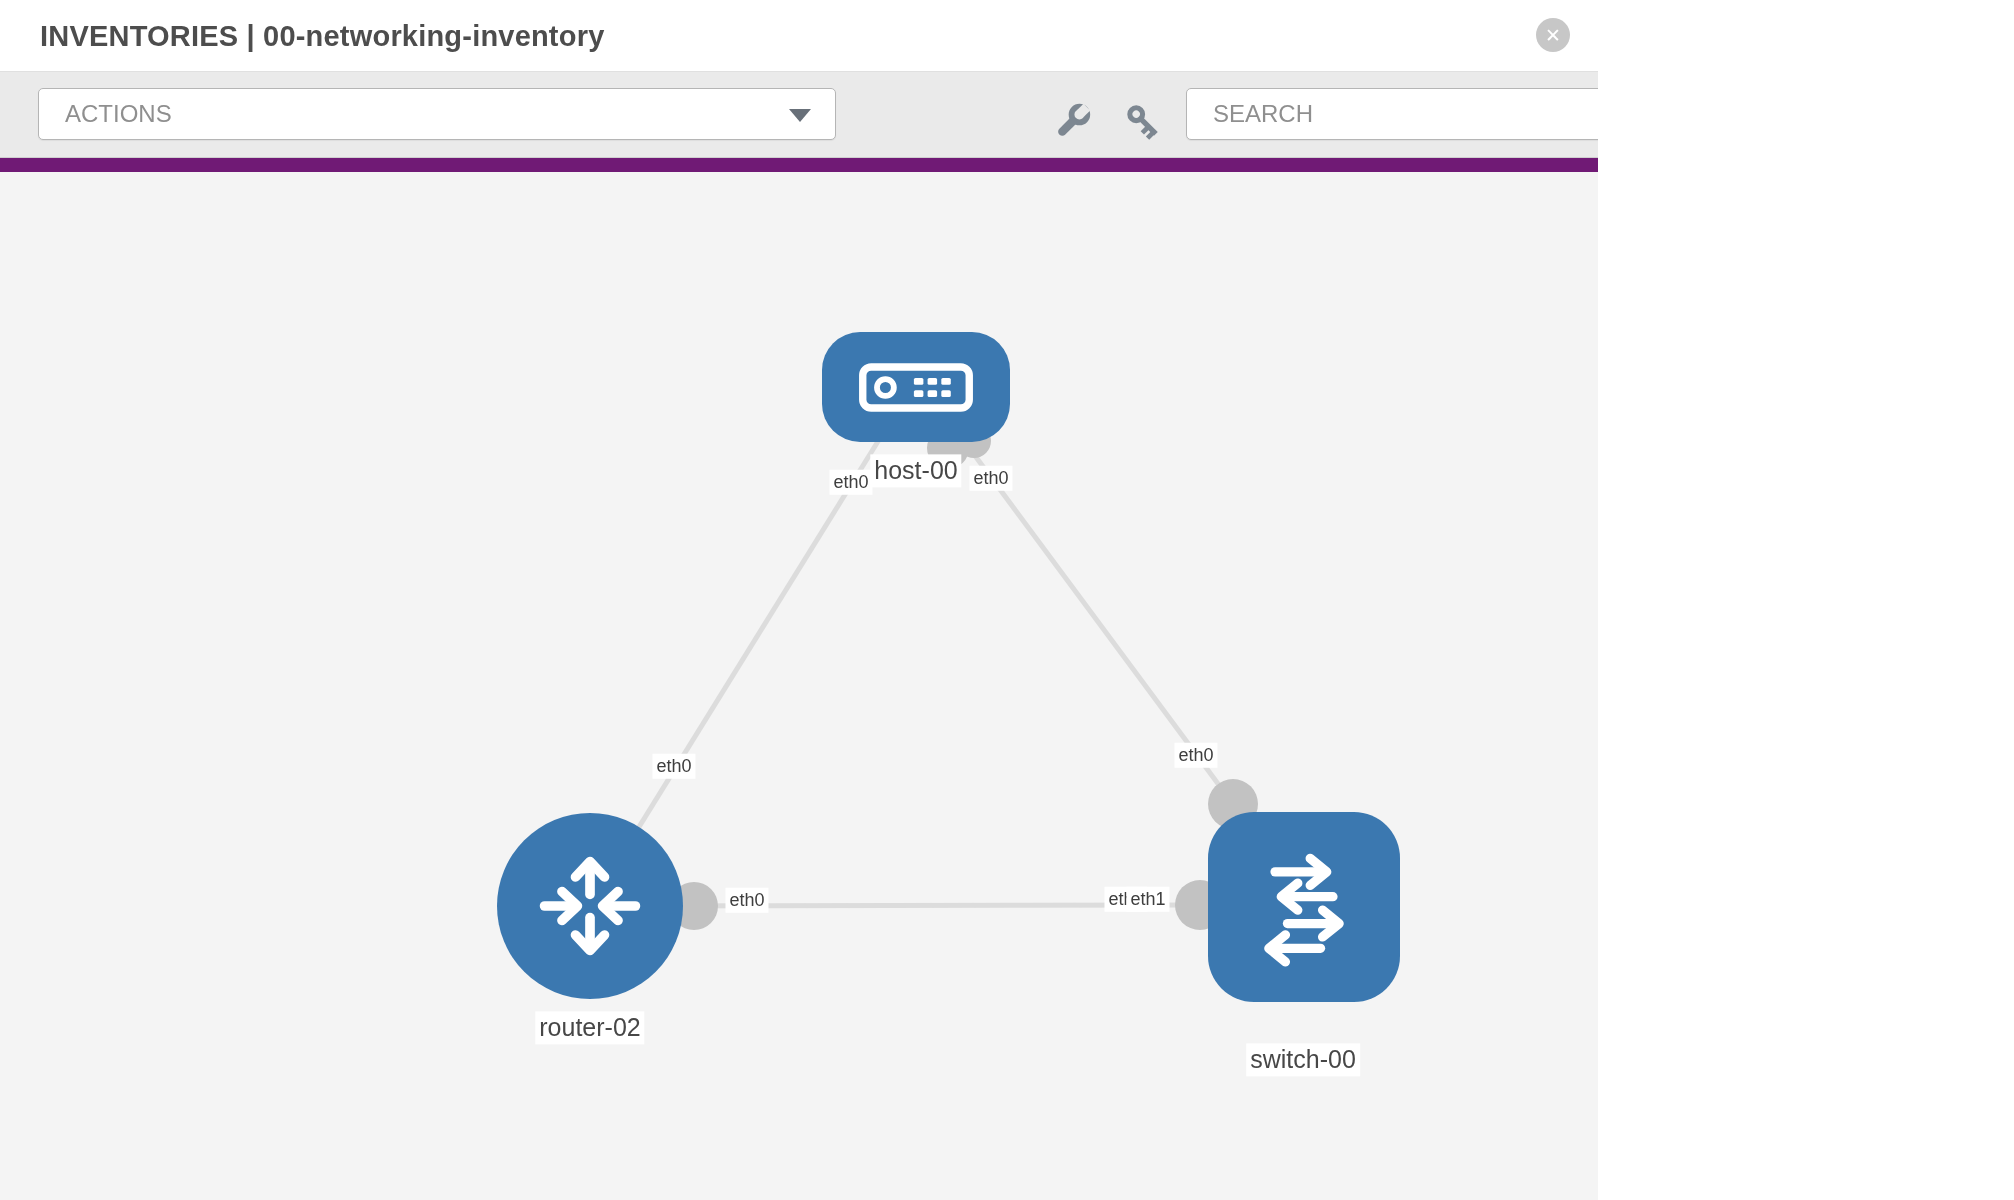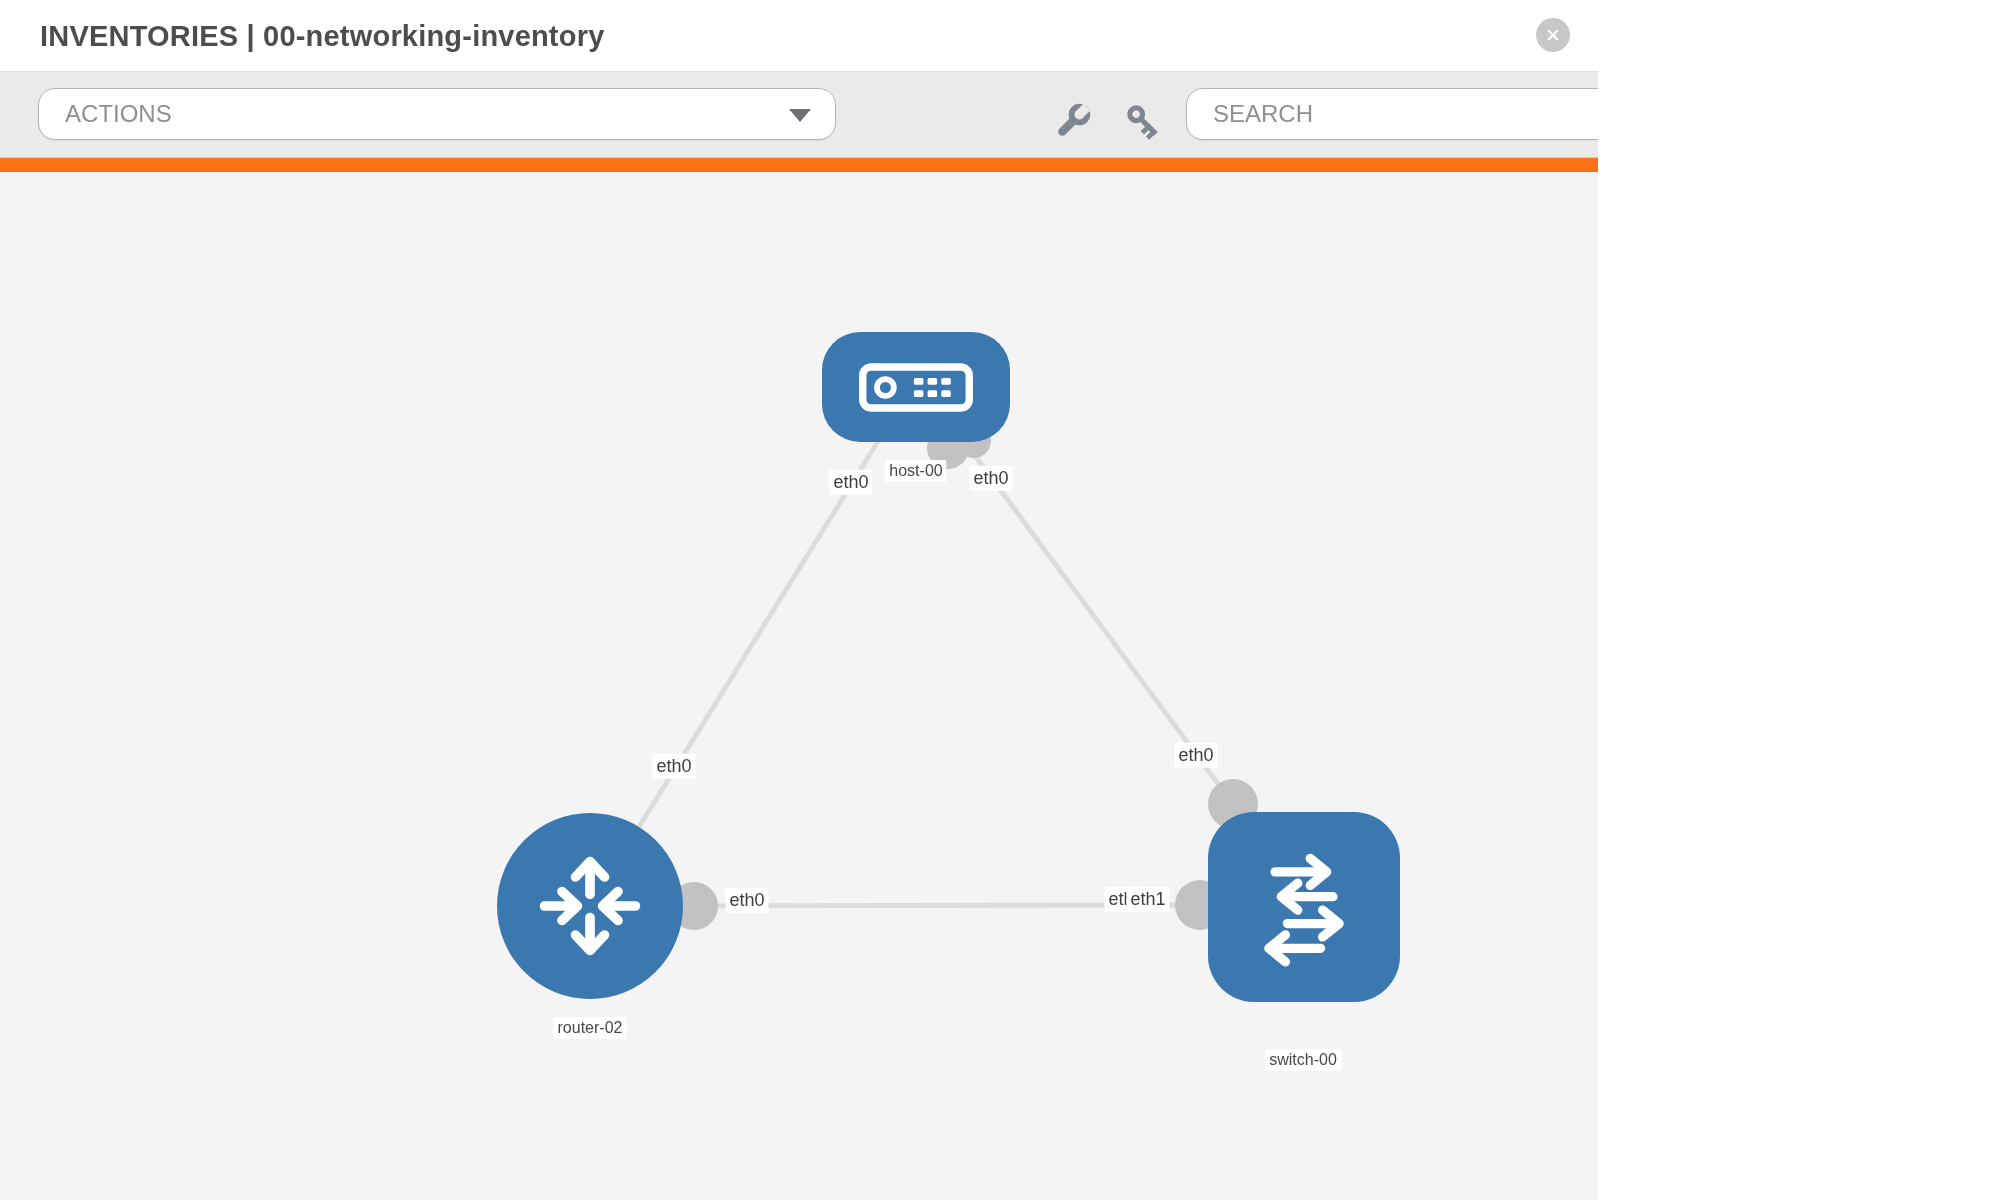--- a/index.html
+++ b/index.html
@@ -1,49 +1,49 @@
 <!DOCTYPE html>
 <html><head>
 <meta charset="utf-8">
 <style>
   html,body{margin:0;padding:0;background:#ffffff;}
   .app{
     position:relative;width:1598px;height:1200px;overflow:hidden;
     font-family:"Liberation Sans","DejaVu Sans",sans-serif;
-    background:#f97316;
+    background:#701a75;
   }
   
   .header{position:absolute;top:0;left:0;right:0;height:71px;background:#fff;border-bottom:1px solid #e0e0e0;}
   .page-title{position:absolute;left:40px;top:50%;transform:translateY(-50%);
     font-size:29px;font-weight:bold;color:#4d4d4d;letter-spacing:.2px;white-space:nowrap;}
   .close-btn{position:absolute;right:28px;top:18px;width:34px;height:34px;border-radius:50%;
     background:#c7c7c7;color:#fff;display:flex;align-items:center;justify-content:center;
     font-size:19px;font-weight:bold;cursor:pointer;line-height:1;}
   
   .toolbar{position:absolute;top:72px;left:0;right:0;height:85px;background:#eaeaea;border-bottom:1px solid #cfcfcf;}
-  .dropdown{position:absolute;top:16px;height:52px;background:#fff;border:1px solid #b5b5b5;border-radius:17px;
+  .dropdown{position:absolute;top:16px;height:52px;background:#fff;border:1px solid #b5b5b5;border-radius:5px;
     display:flex;align-items:center;padding:16px 26px;font-size:24px;color:#8f8f8f;cursor:pointer;
     box-shadow:0 1px 1px rgba(0,0,0,0.06);box-sizing:border-box;}
   .dd-actions{left:38px;width:798px;}
   .dd-search{left:1186px;width:794px;text-align:right;}
   .caret{position:absolute;right:24px;top:50%;margin-top:-5px;width:0;height:0;
     border-left:11px solid transparent;border-right:11px solid transparent;border-top:13px solid #687079;}
   .tool-btn{position:absolute;top:28px;width:44px;height:44px;display:flex;align-items:center;justify-content:center;cursor:pointer;}
   .tb-wrench{left:1050px;}
   .tb-key{left:1122px;}
   
   .canvas{position:absolute;top:172px;left:0;width:2014px;height:1043px;background:#f4f4f4;}
   .edges{position:absolute;top:0;left:0;}
   .node{position:absolute;background:#3b78b0;display:flex;align-items:center;justify-content:center;cursor:pointer;}
   .node-host{left:822px;top:160px;width:188px;height:110px;border-radius:38px;}
   .node-router{left:497px;top:641px;width:186px;height:186px;border-radius:50%;}
   .node-switch{left:1208px;top:640px;width:192px;height:190px;border-radius:46px;}
   .lbl{position:absolute;transform:translate(-50%,-50%);background:#fff;color:#3e3e3e;
     padding:1px 4px;white-space:nowrap;line-height:1.25;}
-  .lbl-name{font-size:16px;color:#474747;}
+  .lbl-name{font-size:25px;color:#474747;}
   .lbl-if{font-size:18px;}
   
   .zoom-panel{position:absolute;left:1621px;top:1082px;width:395px;height:120px;background:#fff;border:1px solid #b5b5b5;}
   .zoom-value{position:absolute;left:69px;top:8px;width:268px;text-align:right;font-size:21px;color:#1c1c1c;}
   .zoom-minus{position:absolute;left:27px;top:57px;width:27px;height:8px;border-radius:4px;background:#8a8a8a;cursor:pointer;}
   .zoom-track{position:absolute;left:69px;top:51px;width:268px;height:20px;border:2px solid #b3b3b3;
     border-radius:12px;background:#fff;box-sizing:border-box;cursor:pointer;}
   .zoom-thumb{position:absolute;left:223px;top:43px;width:37px;height:37px;border-radius:50%;background:#3178b5;cursor:pointer;}
   .zoom-plus{position:absolute;left:347px;top:44px;width:30px;height:30px;cursor:pointer;}
   .zoom-plus .h{position:absolute;left:1px;top:11px;width:28px;height:8px;border-radius:4px;background:#8a8a8a;}

